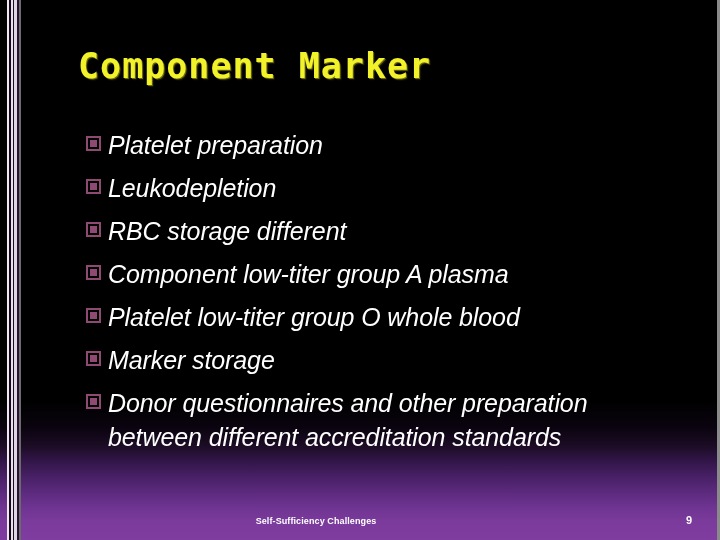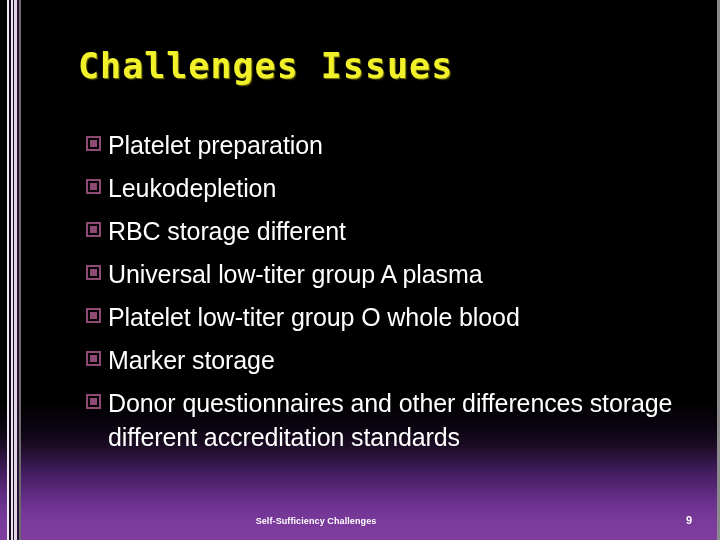--- a/index.html
+++ b/index.html
@@ -82,20 +82,21 @@
     text-shadow: 1px 1px 0 #6e6a10, 2px 2px 1px rgba(40,40,0,0.55);
     white-space: nowrap;
   }
 
   
   #bullets {
     position: absolute;
     left: 86px;
     top: 128px;
     width: 600px;
+    font-style: italic;
   }
   .bullet-row {
     display: flex;
     align-items: flex-start;
     margin-bottom: 9px;
   }
   .bullet-marker {
     flex: 0 0 auto;
     width: 15px;
     height: 15px;
@@ -159,57 +160,57 @@
     <div class="rule r2"></div>
     <div class="rule r3"></div>
     <div class="rule r4"></div>
     <div class="rule r5"></div>
     <div class="rule r6"></div>
     <div class="rule r7"></div>
   </div>
 
   <div id="right-edge"></div>
 
-  <div id="title">Challenges Issues</div>
+  <div id="title">Component Marker</div>
 
   <div id="bullets">
 
     <div class="bullet-row">
       <span class="bullet-marker"></span>
       <span class="bullet-text">Platelet preparation</span>
     </div>
 
     <div class="bullet-row">
       <span class="bullet-marker"></span>
       <span class="bullet-text">Leukodepletion</span>
     </div>
 
     <div class="bullet-row">
       <span class="bullet-marker"></span>
       <span class="bullet-text">RBC storage different</span>
     </div>
 
     <div class="bullet-row">
       <span class="bullet-marker"></span>
-      <span class="bullet-text">Universal low-titer group A plasma</span>
+      <span class="bullet-text">Component low-titer group A plasma</span>
     </div>
 
     <div class="bullet-row">
       <span class="bullet-marker"></span>
       <span class="bullet-text">Platelet low-titer group O whole blood</span>
     </div>
 
     <div class="bullet-row">
       <span class="bullet-marker"></span>
       <span class="bullet-text">Marker storage</span>
     </div>
 
     <div class="bullet-row">
       <span class="bullet-marker"></span>
-      <span class="bullet-text">Donor questionnaires and other differences storage different accreditation standards</span>
+      <span class="bullet-text">Donor questionnaires and other preparation between different accreditation standards</span>
     </div>
 
   </div>
 
   <div id="footer-title">Self-Sufficiency Challenges</div>
   <div id="footer-pagenum">9</div>
 
 </div>
 
 </body></html>

